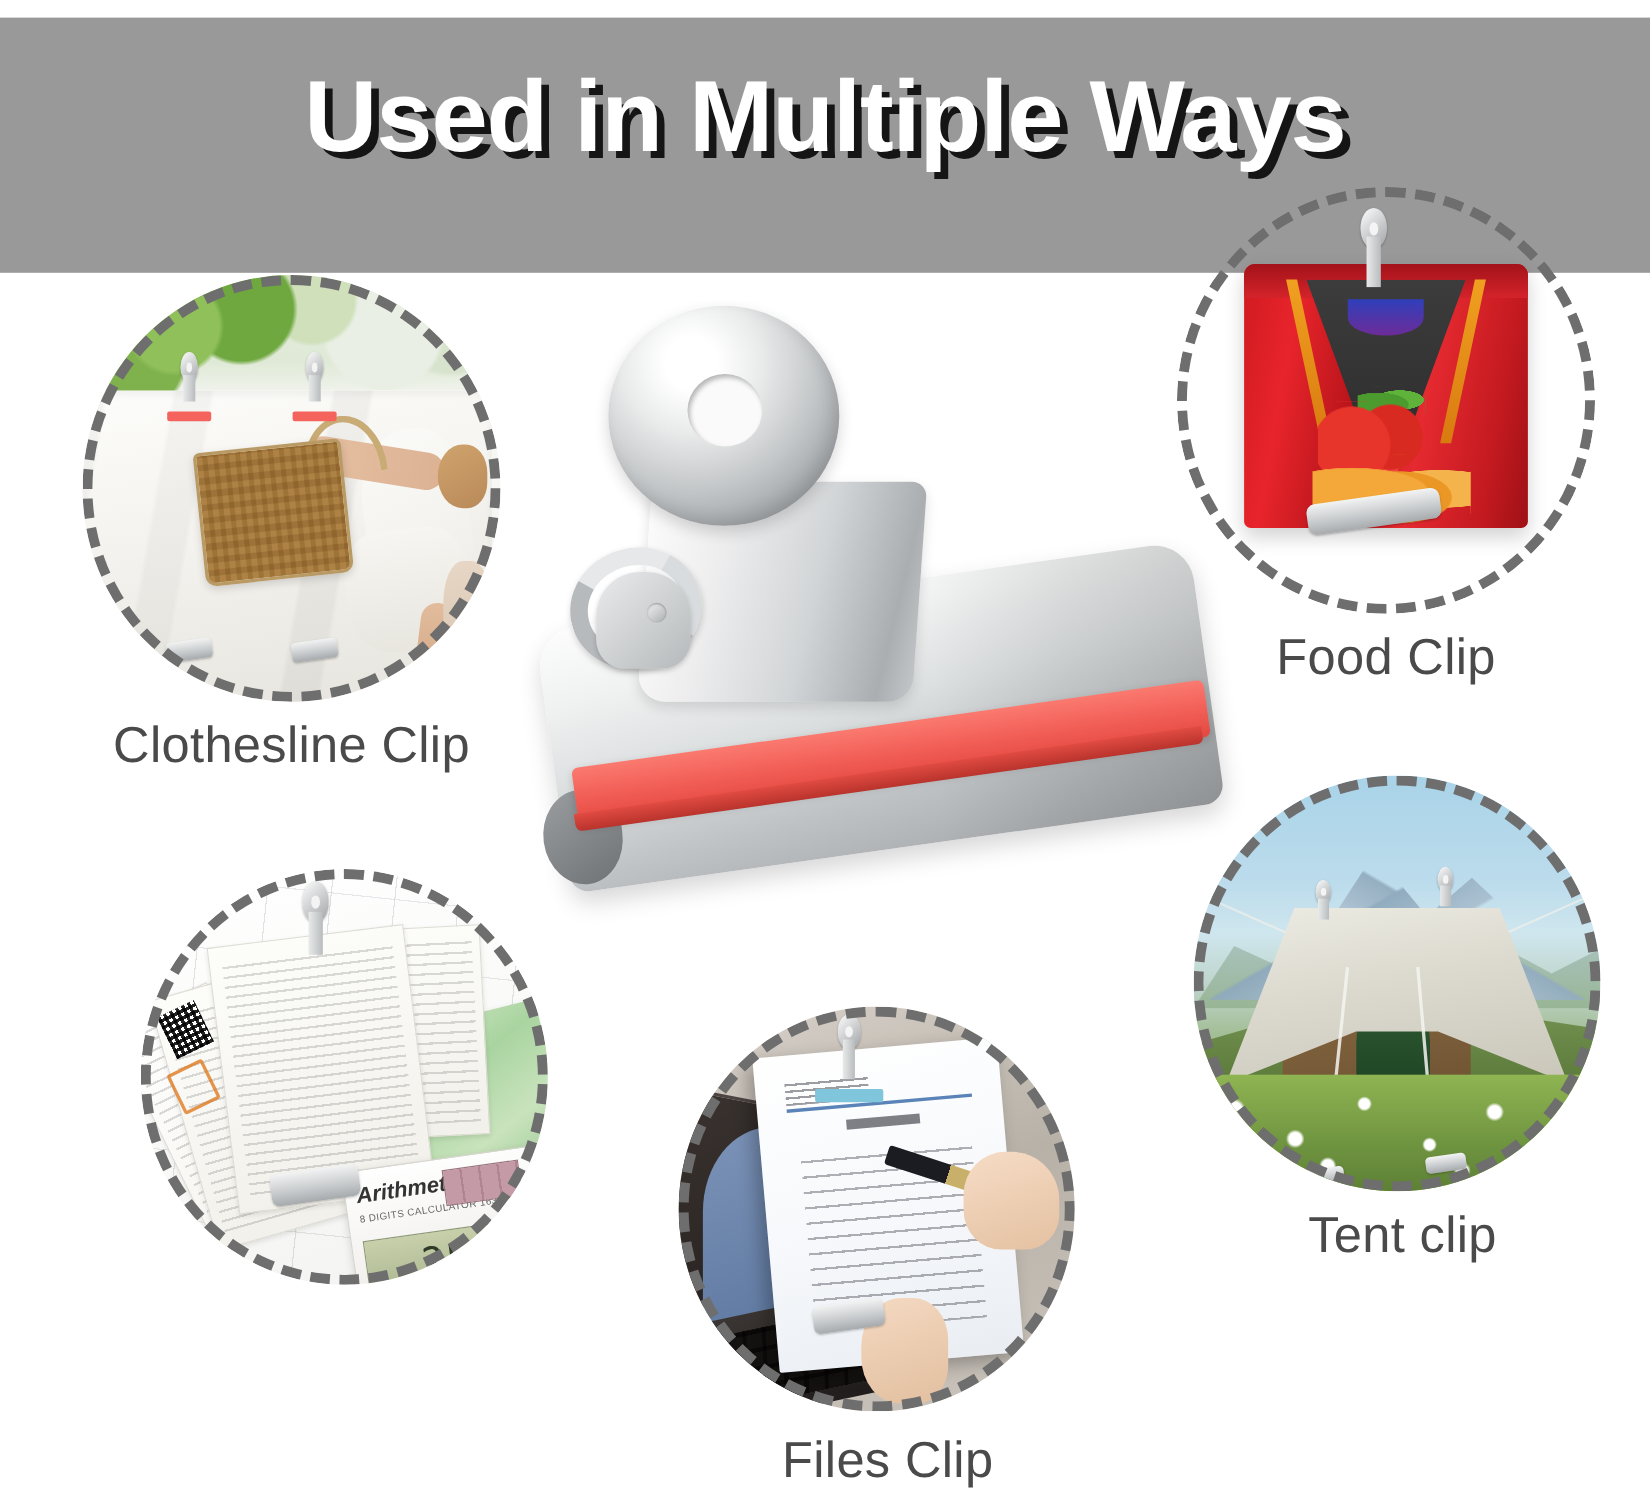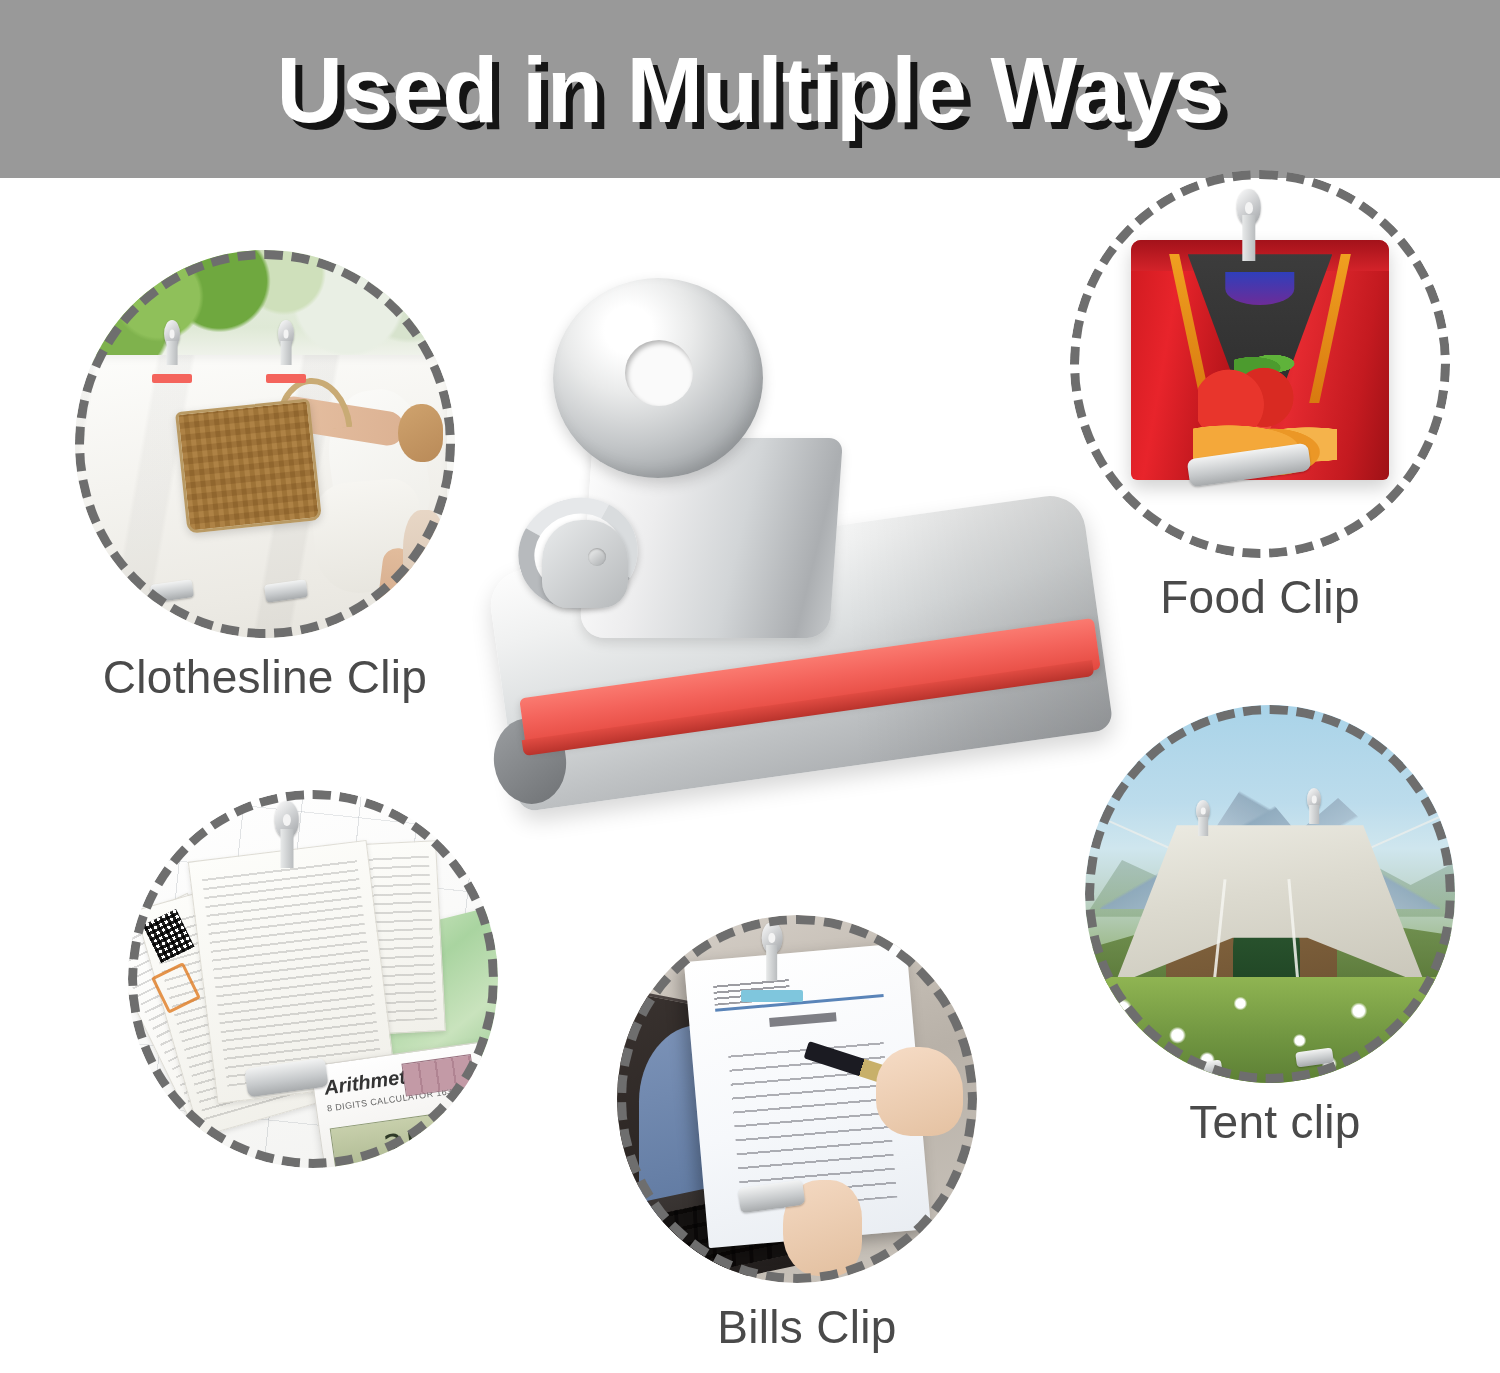--- a/index.html
+++ b/index.html
@@ -15,23 +15,23 @@
     width: 1500px;
     height: 1373px;
     background: #ffffff;
     overflow: hidden;
   }
 
   
   #header-banner {
     position: absolute;
     left: 0;
-    top: 0;
+    top: 16px;
     width: 1500px;
-    height: 178px;
+    height: 232px;
     background: #999999;
   }
   #header-title {
     position: absolute;
     left: 0;
     top: 0;
     width: 1500px;
     height: 180px;
     display: flex;
     align-items: center;
@@ -894,21 +894,21 @@
       <div class="fl-pen"></div>
       <div class="fl-hand-up"></div>
       <div class="mini-clip" style="left:34%; top:2%; width:18%; height:24%;">
         <div class="mc-knob" style="width:32%; height:36%;"></div>
         <div class="mc-neck" style="width:18%; height:40%; top:26%;"></div>
         <div class="mc-jaw" style="bottom:10%; height:28%; border-radius:6px;"></div>
         <div class="mc-red" style="background:#7fc6dd;"></div>
       </div>
       <div class="circle-dash"></div>
     </div>
-    <div class="tile-label" style="left:-55px; top:385px; width:490px;">Bills Clip</div>
+    <div class="tile-label" style="left:-55px; top:385px; width:490px;">Files Clip</div>
   </div>
 
   <div class="tile" style="left:1085px; top:705px; width:380px; height:450px;">
     <div class="circle" style="left:0; top:0; width:370px; height:378px;">
       <div class="tent-sky"></div>
       <div class="tent-mtn2"></div>
       <div class="tent-mtn"></div>
       <div class="tent-hills"></div>
       <div class="tent-guy-l"></div>
       <div class="tent-guy-r"></div>

